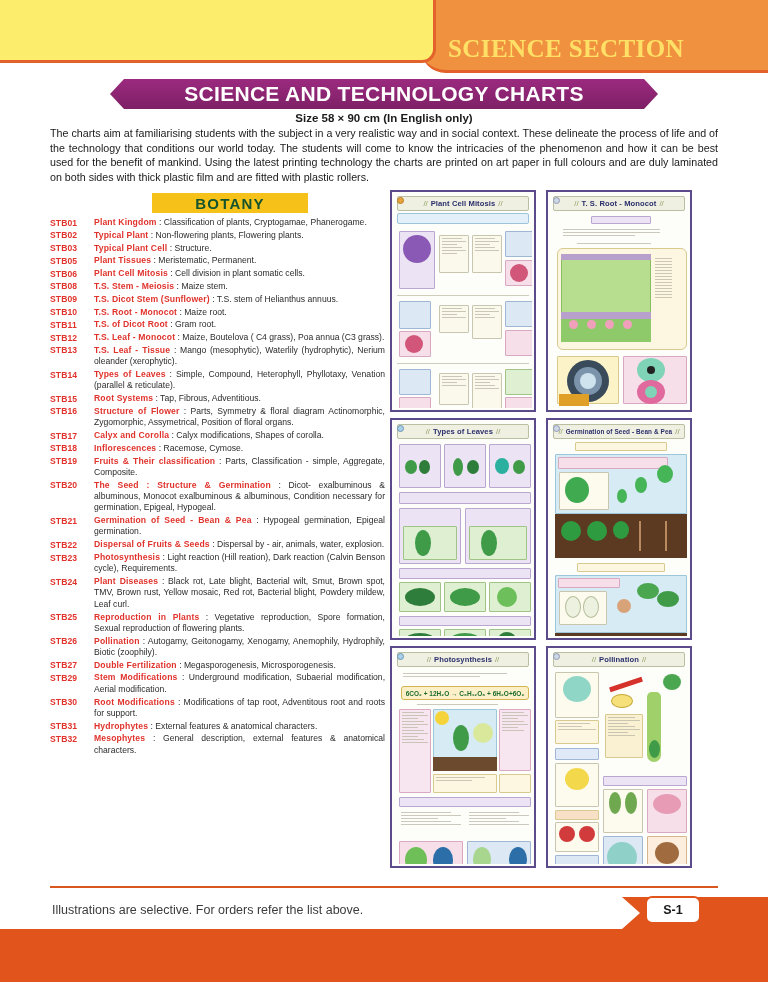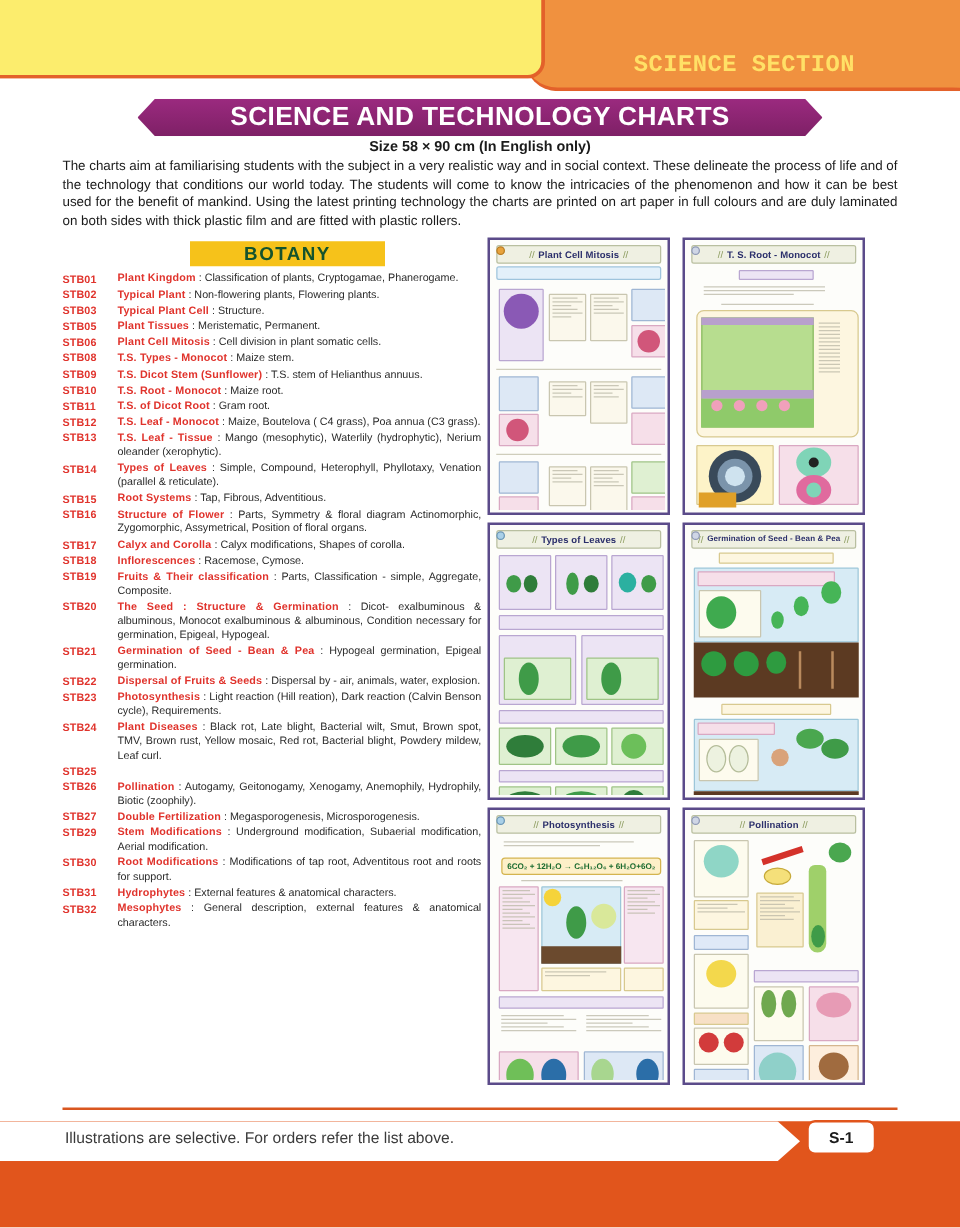--- a/index.html
+++ b/index.html
@@ -34,24 +34,24 @@
     width: 348px; height: 73px;
     background: #f0913f;
     border-bottom: 3px solid #e3612a;
     border-bottom-left-radius: 26px;
     z-index: 2;
   }
   .hdr-section-title {
     position: absolute;
     right: 84px; bottom: 7px;
     color: #ffe066;
-    font-size: 19px;
+    font-size: 25px;
     font-weight: bold;
     letter-spacing: 0.4px;
-    font-family: Liberation Mono, monospace;
+    font-family: Liberation Serif, serif;
   }
 
   
   .title-wrap {
     position: absolute;
     left: 110px; top: 79px;
     width: 548px; height: 30px;
     z-index: 5;
   }
   .title-chevron {
@@ -304,21 +304,21 @@
       <div class="list-row">
         <div class="code">STB05</div>
         <div class="desc"><b>Plant Tissues</b> <span>: Meristematic, Permanent.</span></div>
       </div>
       <div class="list-row">
         <div class="code">STB06</div>
         <div class="desc"><b>Plant Cell Mitosis</b> <span>: Cell division in plant somatic cells.</span></div>
       </div>
       <div class="list-row">
         <div class="code">STB08</div>
-        <div class="desc"><b>T.S. Types - Monocot</b> <span>: Maize stem.</span></div>
+        <div class="desc"><b>T.S. Stem - Meiosis</b> <span>: Maize stem.</span></div>
       </div>
       <div class="list-row">
         <div class="code">STB09</div>
         <div class="desc"><b>T.S. Dicot Stem (Sunflower)</b> <span>: T.S. stem of Helianthus annuus.</span></div>
       </div>
       <div class="list-row">
         <div class="code">STB10</div>
         <div class="desc"><b>T.S. Root - Monocot</b> <span>: Maize root.</span></div>
       </div>
       <div class="list-row">
@@ -372,20 +372,21 @@
       <div class="list-row">
         <div class="code">STB23</div>
         <div class="desc"><b>Photosynthesis</b> <span>: Light reaction (Hill reation), Dark reaction (Calvin Benson cycle), Requirements.</span></div>
       </div>
       <div class="list-row">
         <div class="code">STB24</div>
         <div class="desc"><b>Plant Diseases</b> <span>: Black rot, Late blight, Bacterial wilt, Smut, Brown spot, TMV, Brown rust, Yellow mosaic, Red rot, Bacterial blight, Powdery mildew, Leaf curl.</span></div>
       </div>
       <div class="list-row">
         <div class="code">STB25</div>
+        <div class="desc"><b>Reproduction in Plants</b> <span>: Vegetative reproduction, Spore formation, Sexual reproduction of flowering plants.</span></div>
       </div>
       <div class="list-row">
         <div class="code">STB26</div>
         <div class="desc"><b>Pollination</b> <span>: Autogamy, Geitonogamy, Xenogamy, Anemophily, Hydrophily, Biotic (zoophily).</span></div>
       </div>
       <div class="list-row">
         <div class="code">STB27</div>
         <div class="desc"><b>Double Fertilization</b> <span>: Megasporogenesis, Microsporogenesis.</span></div>
       </div>
       <div class="list-row">

